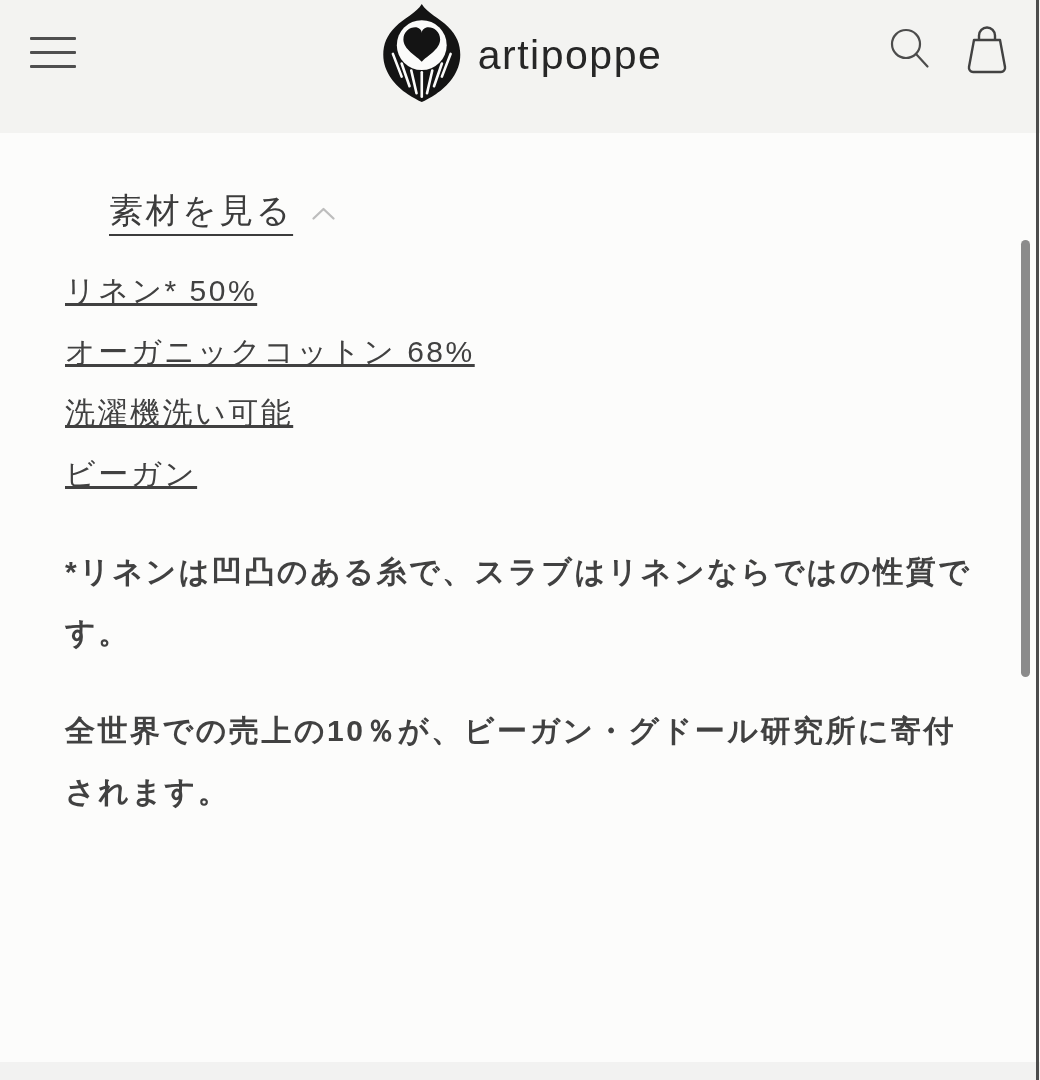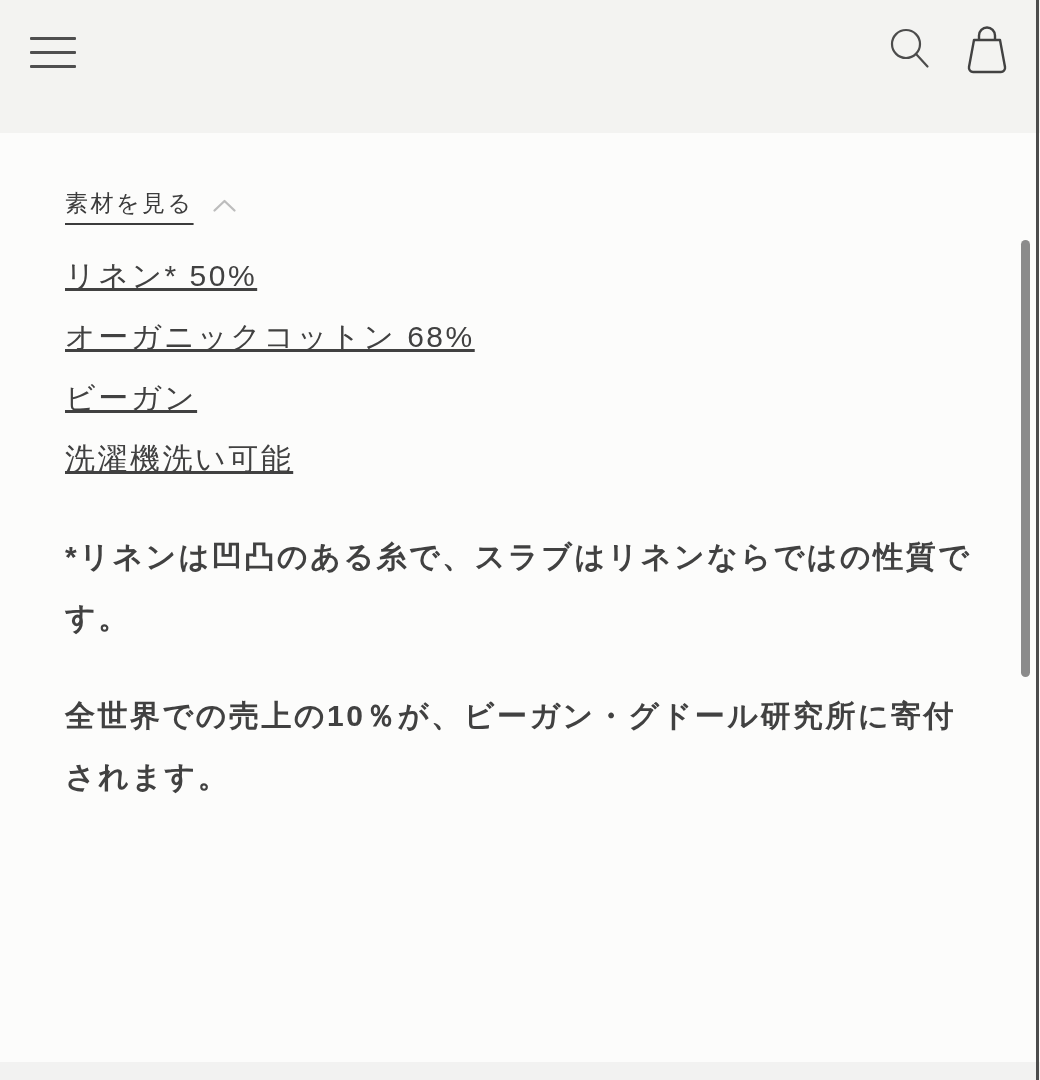--- a/index.html
+++ b/index.html
@@ -50,24 +50,25 @@
     color: #414141;
     font-size: 30px;
     letter-spacing: 2.5px;
   }
   .materials-toggle {
     margin-top: 55px;
     display: flex; align-items: center; gap: 18px;
     cursor: pointer; width: fit-content;
   }
   .materials-label {
-    font-size: 23px; color: #3c3c3c;
+    font-size: 34px; color: #3c3c3c;
     text-decoration: underline;
     text-decoration-thickness: 2px;
     text-underline-offset: 12px;
+    margin-left: 44px;
   }
   .chevron { display: inline-flex; margin-top: 4px; }
 
   .materials-list { margin-top: 26px; text-decoration: underline; }
   .materials-list p { margin: 0; line-height: 61px; }
 
   .para { margin: 37px 0 0 0; line-height: 61px; font-weight: bold; }
 
   
   .footer-strip {
@@ -94,20 +95,39 @@
   <header class="site-header">
 
     <button class="menu-btn" aria-label="menu">
       <span>
         <span class="bar"></span>
         <span class="bar"></span>
         <span class="bar"></span>
       </span>
     </button>
 
+    <a class="logo">
+      <span>
+        <svg width="88" height="98" viewBox="0 0 100 112" aria-hidden="true">
+          <path d="M50 0 C44 10 30 16 20 26 C10 36 6 46 6 58 C6 78 20 94 34 103 C40 107 46 110 50 112 C54 110 60 107 66 103 C80 94 94 78 94 58 C94 46 90 36 80 26 C70 16 56 10 50 0 Z" fill="#141414"></path>
+          <circle cx="50" cy="47" r="28.5" fill="#fbfbfa"></circle>
+          <path d="M50 66 C44 59 29 52 29 40.5 C29 31.5 36 26.5 42.5 26.5 C46.5 26.5 50 29.5 50 33 C50 29.5 53.5 26.5 57.5 26.5 C64 26.5 71 31.5 71 40.5 C71 52 56 59 50 66 Z" fill="#141414"></path>
+          <g stroke="#fbfbfa" stroke-width="3" stroke-linecap="round" fill="none">
+            <path d="M50 78 L50 106"></path>
+            <path d="M38 76 L44 102"></path>
+            <path d="M62 76 L56 102"></path>
+            <path d="M27 68 L36 94"></path>
+            <path d="M73 68 L64 94"></path>
+            <path d="M17 57 L27 83"></path>
+            <path d="M83 57 L73 83"></path>
+          </g>
+        </svg>
+      </span>
+      <span class="brand-name">artipoppe</span>
+    </a>
 
     <div class="header-icons">
       <button class="icon-btn" aria-label="search">
         <span>
           <svg width="42" height="47" viewBox="0 0 42 47" aria-hidden="true">
             <circle cx="18" cy="19" r="14" fill="none" stroke="#4c4c4c" stroke-width="2.2"></circle>
             <line x1="28.5" y1="29.5" x2="39.5" y2="41.5" stroke="#4c4c4c" stroke-width="2.2" stroke-linecap="round"></line>
           </svg>
         </span>
       </button>
@@ -129,22 +149,22 @@
       <span class="chevron">
         <svg width="25" height="15" viewBox="0 0 25 15" aria-hidden="true">
           <polyline points="2.5,12.5 12.5,3 22.5,12.5" fill="none" stroke="#bdbdbd" stroke-width="2.3" stroke-linecap="round" stroke-linejoin="round"></polyline>
         </svg>
       </span>
     </div>
 
     <div class="materials-list">
       <p>リネン* 50%</p>
       <p>オーガニックコットン 68%</p>
+      <p>洗濯機洗い可能</p>
       <p>ビーガン</p>
-      <p>洗濯機洗い可能</p>
     </div>
 
     <p class="para">*リネンは凹凸のある糸で、スラブはリネンならではの性質です。</p>
     <p class="para">全世界での売上の10％が、ビーガン・グドール研究所に寄付されます。</p>
 
   </main>
 
   <div class="footer-strip"></div>
 
   <div class="scrollbar-thumb"></div>

